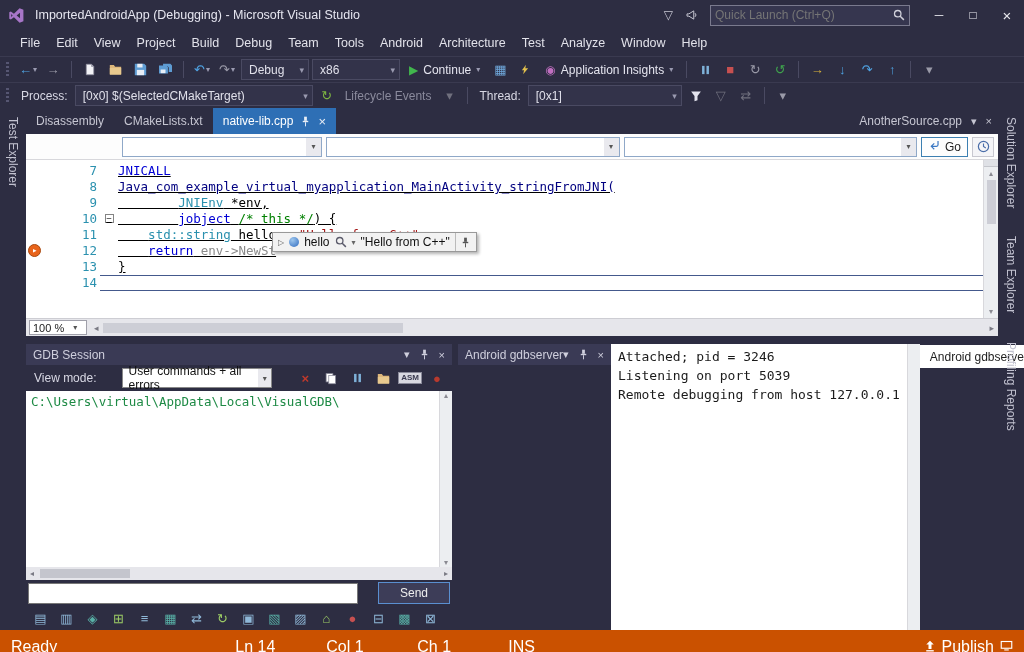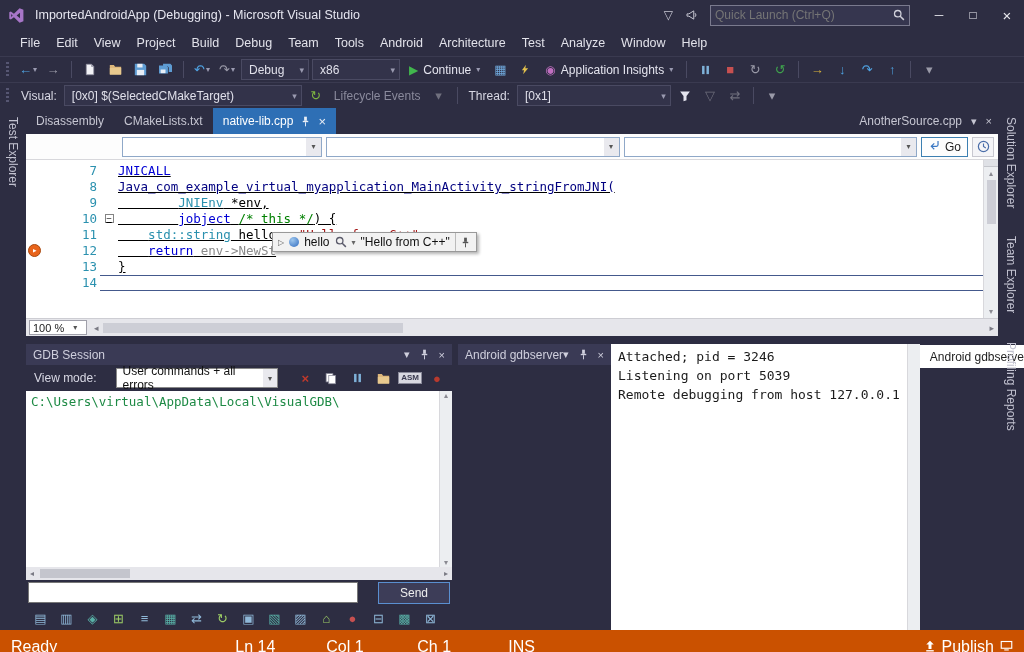--- a/index.html
+++ b/index.html
@@ -107,30 +107,30 @@
   .h-thumb{position:absolute; left:0; top:0; width:300px; height:10px; background:#cdced6;}
 
   .panel-gap{height:8px;}
 
   
   .bottom{height:286px; display:flex;}
   .gdb-panel{width:426px; display:flex; flex-direction:column;}
   .panel-title{height:21px; flex:none; display:flex; align-items:center; padding:0 7px; color:#cfcfdd; font-size:12px; background:var(--chrome-light);}
   .t-icons{margin-left:auto; display:flex; gap:9px; align-items:center; color:#cfcfdd;}
   .t-icons .ti{font-size:11px; display:flex; align-items:center;}
-  .gdb-toolbar{height:26px; flex:none; display:flex; align-items:center; gap:16px; padding:0 4px;}
+  .gdb-toolbar{height:26px; flex:none; display:flex; align-items:center; gap:22px; padding:0 4px;}
   .wm-combo{width:178px; height:20px; background:#fff; border:1px solid #888; color:#111; font-size:12px; display:flex; align-items:center; padding:0 0 0 5px;}
   .wm-combo .nc-chev{width:15px; height:100%; margin-left:auto; background:#e9e9ee; color:#555; font-size:8px; display:flex; align-items:center; justify-content:center;}
   .gdb-content{flex:1; min-height:0; background:#fff; display:flex;}
   .gdb-lines{flex:1; padding:2px 5px; font-family:"DejaVu Sans Mono",monospace; font-size:12.5px; line-height:18px; color:var(--gdb-text); overflow:hidden;}
   .out-line{white-space:pre; overflow:hidden;}
   .gdb-vscroll{width:13px; background:#eceef1; border-left:1px solid #d8d8dc; display:flex; flex-direction:column; align-items:center; font-size:8px; color:#8a8a92;}
   .gdb-hscroll{height:13px; flex:none; background:#e6e6eb; display:flex; align-items:center; color:#7a7a84; font-size:8px;}
   .gdb-hthumb{width:90px; height:9px; background:#c4c5cd; margin:0 2px;}
-  .gdb-input-row{height:26px; flex:none; display:flex; align-items:flex-start; gap:20px; padding:2px;}
+  .gdb-input-row{height:26px; flex:none; display:flex; align-items:flex-end; gap:20px; padding:2px;}
   .gdb-input{flex:1; height:21px; background:#fff; border:1px solid #777; outline:none; font-family:"DejaVu Sans Mono",monospace; font-size:12px; color:#111; padding:0 4px;}
   .send-btn{width:72px; height:22px; background:#3d3d58; border:1px solid #5a8fd0; color:#eee; font-size:12px; display:flex; align-items:center; justify-content:center;}
   .gdb-icons-row{height:24px; flex:none; display:flex; align-items:center; gap:3px; padding:0 3px;}
   .gdb-icons-row .tb-icon{min-width:23px; font-size:13px;}
 
   .panel-splitter{width:6px;}
   .android-panel{flex:1; display:flex; min-width:0;}
   .android-content{flex:1; min-height:0; background:#fff; display:flex;}
   .android-lines{flex:1; padding:3px 7px; font-family:"DejaVu Sans Mono",monospace; font-size:13px; line-height:19px; color:#1b1b1b; overflow:hidden;}
   .android-vscroll{width:13px; background:#eceef1; border-left:1px solid #d8d8dc;}
@@ -309,21 +309,21 @@
     </span>
     <span class="tb-icon">
       <span class="glyph" style="color: rgb(79, 163, 227);">↑</span>
     </span>
     <span class="tb-sep"></span>
     <span class="tb-icon">
       <span class="glyph" style="color: rgb(154, 154, 168);">▾</span>
     </span>
   </div>
 <div class="toolbar">
-    <span class="tb-label">Visual:</span>
+    <span class="tb-label">Process:</span>
     <span class="tb-combo" style="width: 238px;">
       <span class="combo-value">[0x0] $(SelectedCMakeTarget)</span>
       <span class="combo-chev">▾</span>
     </span>
     <span class="tb-icon">
       <span class="glyph" style="color: rgb(124, 179, 66);">↻</span>
     </span>
     <span class="tb-label dim">Lifecycle Events</span>
     <span class="tb-icon">
       <span class="glyph" style="color: rgb(112, 112, 126);">▾</span>

